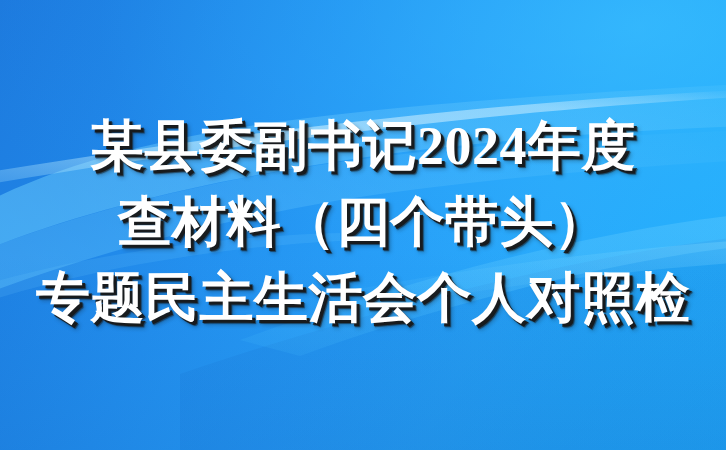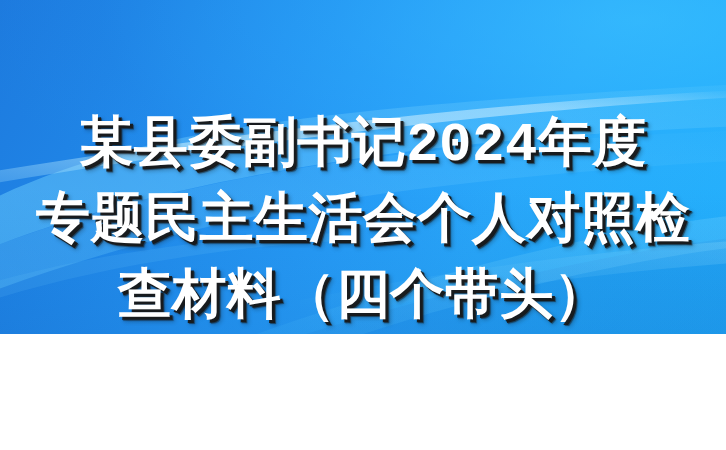--- a/index.html
+++ b/index.html
@@ -4,23 +4,23 @@
 <title>Article Cover</title>
 <style>
   html, body {
     margin: 0;
     padding: 0;
     background: #ffffff;
   }
   #cover {
     position: relative;
     width: 726px;
-    height: 334px;
+    height: 450px;
     overflow: hidden;
-    font-family: Liberation Mono, monospace;
+    font-family: Liberation Serif, serif;
   }
   
   .bg-base {
     position: absolute;
     inset: 0;
     background: linear-gradient(118deg,
         #1d7ade 0%,
         #1f83e5 16%,
         #2390ef 34%,
         #279df7 52%,
@@ -137,17 +137,17 @@
              L 300,356 C 360,334 430,312 500,294 C 590,270 672,254 746,246 Z" fill="url(#brightBandR)"></path>
 
     <path d="M 300,300 C 420,276 560,254 746,240
              L 746,262 C 560,276 420,298 300,322 Z" fill="url(#topRightSheen)"></path>
   </svg>
 
   <div class="bg-shade-bottom"></div>
 
   <div class="title-block">
     <span class="title-line">某县委副书记2024年度</span>
+    <span class="title-line">查材料（四个带头）</span>
     <span class="title-line">专题民主生活会个人对照检</span>
-    <span class="title-line">查材料（四个带头）</span>
   </div>
 
 </div>
 
 </body></html>

